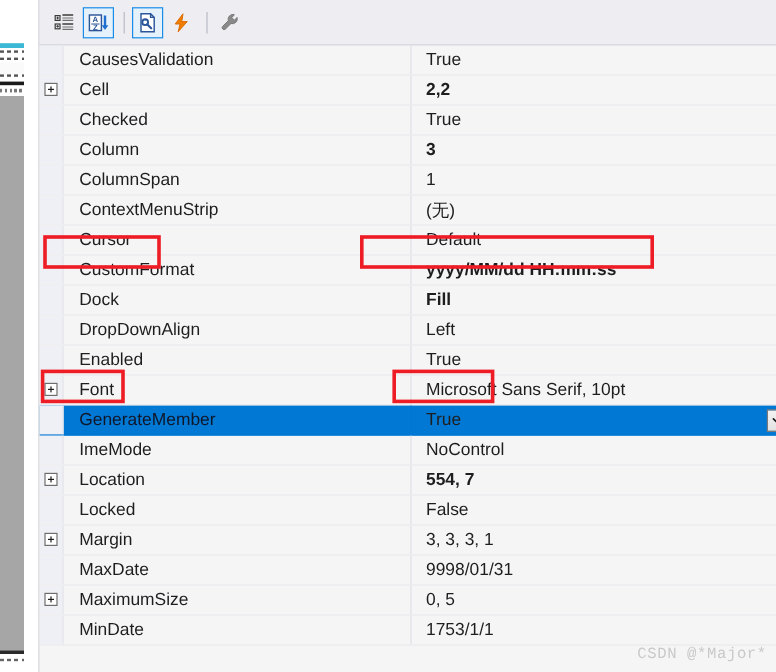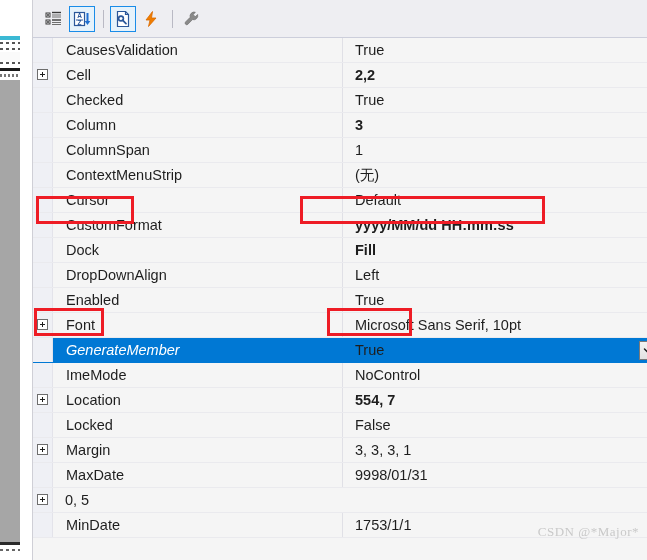--- a/index.html
+++ b/index.html
@@ -119,21 +119,21 @@
   .name {
     width: 290px; min-width: 290px;
     padding-left: 13px;
     box-sizing: border-box;
     white-space: nowrap;
     overflow: hidden;
     border-right: 1px solid #e0e0e6;
     height: 100%;
     display:flex; align-items:center;
   }
-  .row.sel .name { color:#ffffff; border-right-color:#0078d4;font-style:italic; }
+  .row.sel .name { color:#0f172a; border-right-color:#0078d4; }
   .value {
     flex: 1;
     padding-left: 12px;
     box-sizing: border-box;
     white-space: nowrap;
     overflow: hidden;
     height: 100%;
     display:flex; align-items:center;
   }
   .value.bold { font-weight: bold; }
@@ -155,26 +155,26 @@
     position: absolute;
     border: 3px solid #ee1c25;
     box-sizing: border-box;
     pointer-events: none;
     z-index: 6;
   }
 
   
   .watermark {
     position: absolute;
-    right: 8px; bottom: 20px;
+    right: 8px; bottom: 8px;
     font-size: 13px;
     color: #c9c9c9;
     letter-spacing: .5px;
     z-index: 7;
-    font-family: Liberation Serif, serif;
+    font-family: Liberation Mono, monospace;
     margin-left: 19px;
   }
 </style>
 </head>
 <body>
 
 <div class="left-sliver">
   <div class="sliver-white"></div>
   <div class="sliver-cyan"></div>
   <div class="sliver-dash1"></div>
@@ -369,20 +369,21 @@
     <div class="row">
       <div class="gutter"></div>
       <div class="name">MaxDate</div>
       <div class="value">9998/01/31</div>
     </div>
 
     <div class="row">
       <div class="gutter">
         <span class="expander"></span>
       </div>
+      <div class="name">MaximumSize</div>
       <div class="value">0, 5</div>
     </div>
 
     <div class="row">
       <div class="gutter"></div>
       <div class="name">MinDate</div>
       <div class="value">1753/1/1</div>
     </div>
 
   </div>

